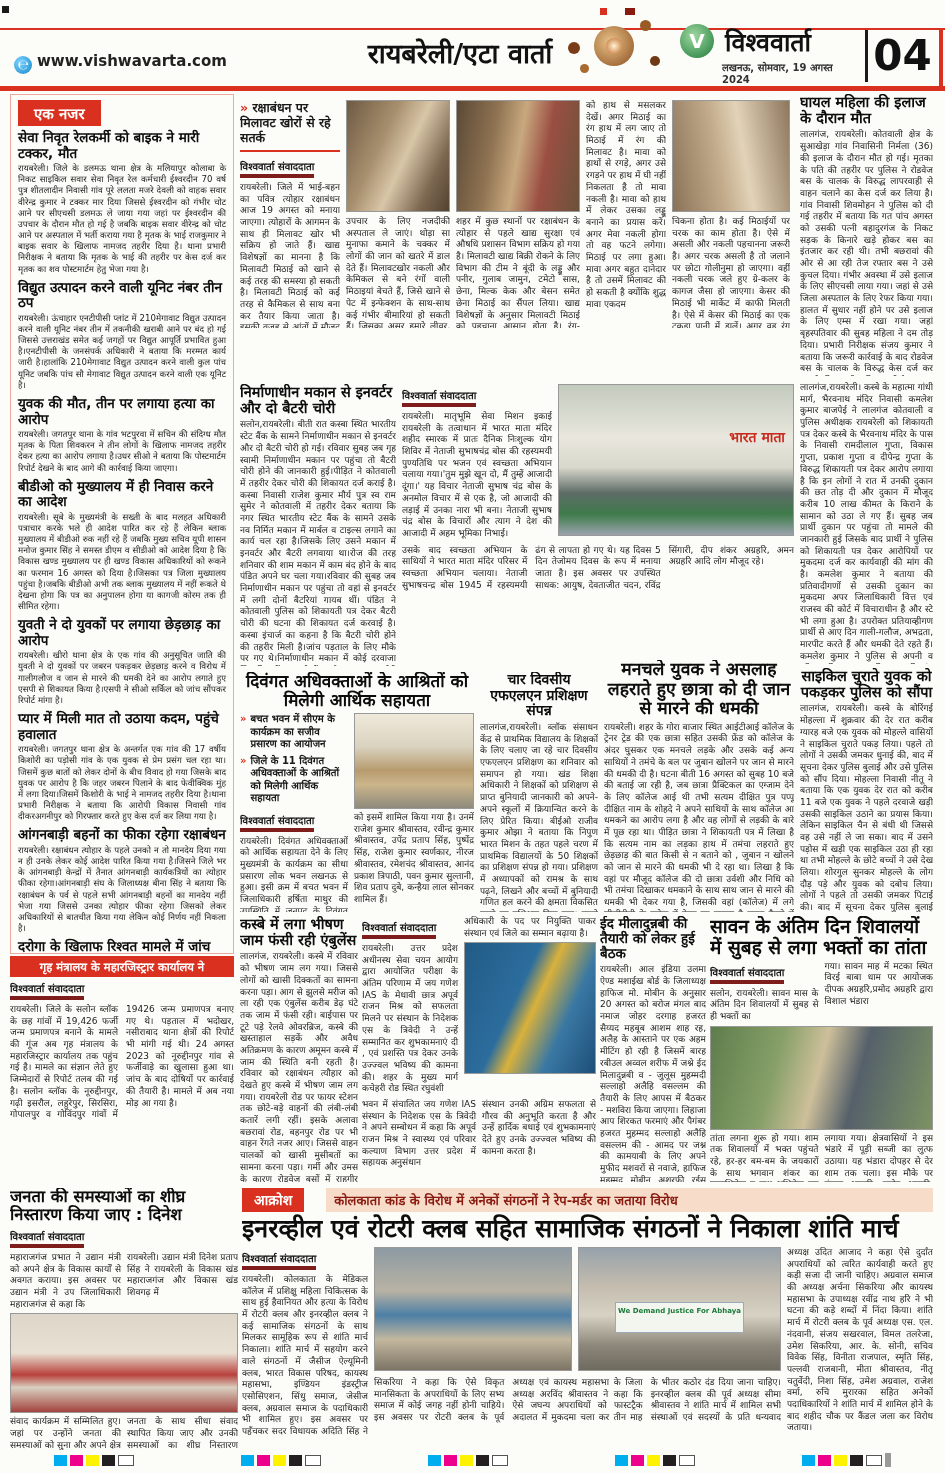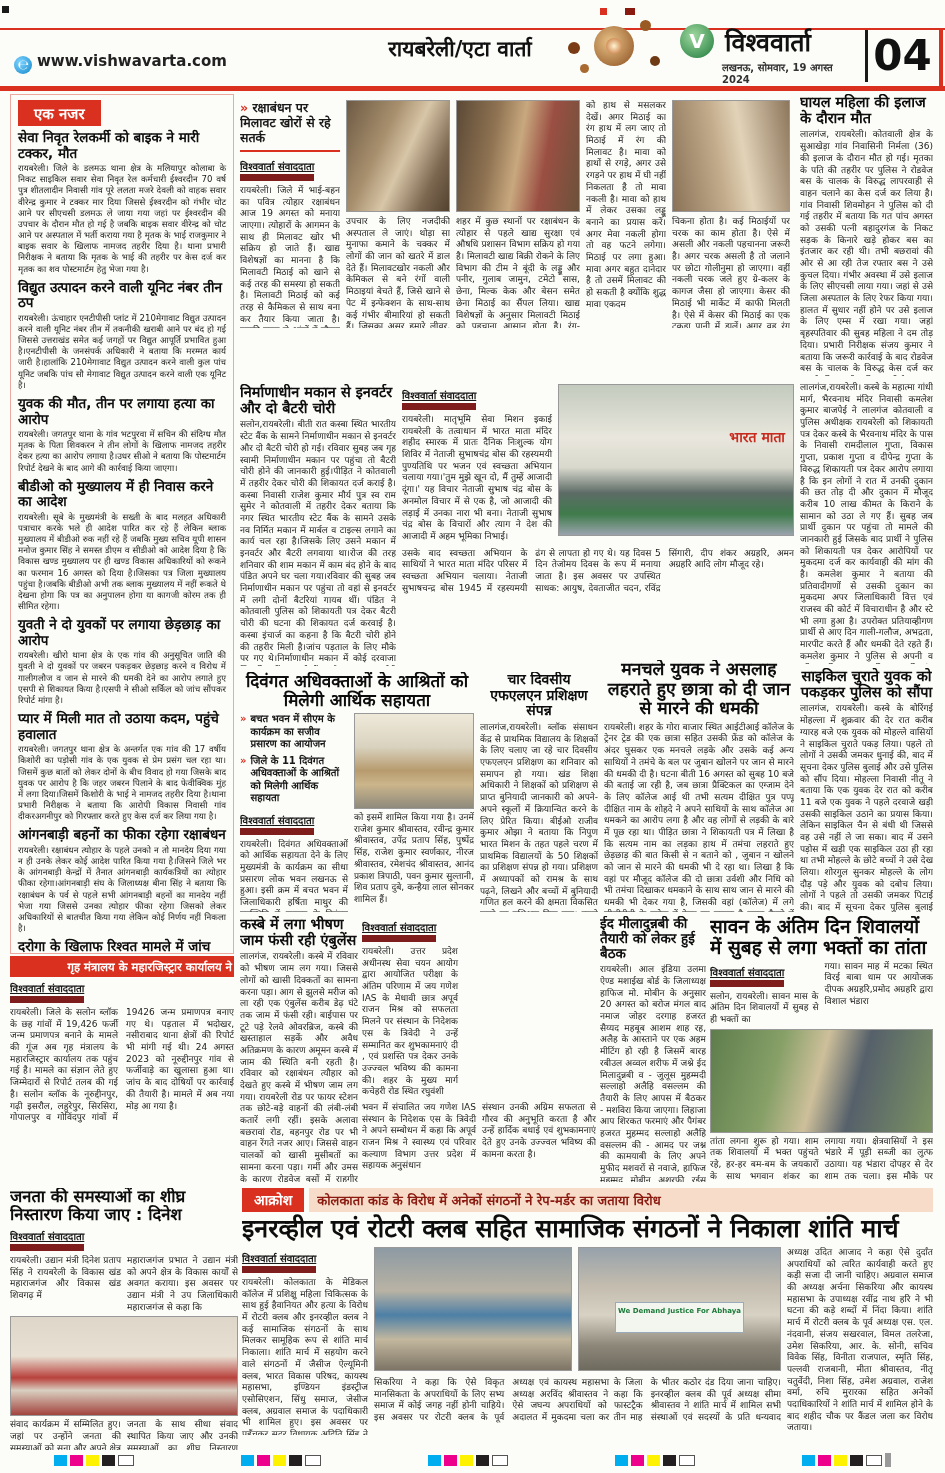--- a/index.html
+++ b/index.html
@@ -7,36 +7,36 @@
   body { font-family:"DejaVu Sans","Liberation Sans",sans-serif; }
   .page { position:relative; width:945px; height:1473px; background:#fcfcf8; margin:0 auto; overflow:hidden; color:#191919; }
 
   
   .masthead { position:absolute; left:0; top:0; width:945px; height:84px; }
   .topline { position:absolute; left:0; top:28px; width:620px; height:2px; background:#d9301f; }
   .toplineR { position:absolute; left:618px; top:28px; width:327px; height:2px; background:#d9301f; }
   .cropsq { position:absolute; width:7px; height:7px; background:#1a1a1a; }
   .site { position:absolute; left:14px; top:52px; font-size:15px; font-weight:bold; color:#222; }
   .globe { display:inline-block; width:18px; height:18px; border-radius:50%; background:radial-gradient(circle at 35% 35%,#7fd4ff,#1186c9); color:#fff; font-size:13px; text-align:center; line-height:18px; vertical-align:-3px; margin-right:5px; font-weight:bold; }
-  .section-title { position:absolute; left:300px; top:34px; width:320px; text-align:center; font-size:21px; font-weight:800; color:#111; }
+  .section-title { position:absolute; left:300px; top:34px; width:320px; text-align:center; font-size:27px; font-weight:800; color:#111; }
   .rakhi { position:absolute; left:560px; top:12px; width:110px; height:68px; }
   .rakhi i { position:absolute; border-radius:50%; display:block; }
   .brand { position:absolute; left:680px; top:24px; width:180px; }
   .brand-v { display:inline-block; width:34px; height:34px; border-radius:50%; background:radial-gradient(circle at 40% 35%,#9fd89f,#1d7a3a); color:#fff; font-weight:800; font-size:20px; text-align:center; line-height:34px; vertical-align:middle; }
   .brand-name { display:inline-block; vertical-align:middle; font-size:25px; font-weight:800; color:#111; margin-left:6px; }
   .brand-ed { font-size:10px; font-weight:bold; color:#333; margin-top:2px; padding-left:42px; }
   .pagenum { position:absolute; right:8px; top:30px; width:72px; height:52px; border-left:3px solid #1a1a1a; text-align:center; font-size:42px; font-weight:800; color:#111; line-height:52px; }
   .rightbar { position:absolute; right:2px; top:28px; width:4px; height:58px; background:#d9301f; }
   .mainrule { position:absolute; left:0; top:86px; width:945px; height:5px; background:#d9301f; }
 
   
   .art { position:absolute; overflow:hidden; }
   .art h2 { font-weight:800; color:#0d0d0d; line-height:1.12; }
   .body { font-size:9px; line-height:1.3; text-align:justify; color:#1c1c1c; }
-  .byline { font-size:10px; font-weight:800; border-bottom:7px solid #7f1d1d; display:inline-block; margin:3px 0 4px; padding-bottom:1px;text-decoration:underline; }
+  .byline { font-size:10px; font-weight:800; border-bottom:4px solid #7f1d1d; display:inline-block; margin:3px 0 4px; padding-bottom:1px; }
   .photo { background:#c8bfae; border:1px solid #999; }
   .ph-shop1 { background:linear-gradient(115deg,#6e5a44 0%,#a8906e 35%,#d8c6a8 55%,#7c6750 80%,#53422f 100%); }
   .ph-shop2 { background:linear-gradient(100deg,#5b4936 0%,#8f7352 30%,#c8a87e 50%,#9b4f43 70%,#6b523a 100%); }
   .ph-shop3 { background:linear-gradient(80deg,#8a7258 0%,#c3ac8c 40%,#e2d3b8 60%,#8d765c 100%); }
   .ph-netaji { position:relative; background:linear-gradient(180deg,#c3cabe 0%,#e9e7dd 35%,#d8d8cc 55%,#5d6b66 72%,#3f7b4b 86%,#9aa3ad 100%); }
   .ph-netaji .mural-txt { position:absolute; right:8px; top:28%; color:#c92a1e; font-weight:800; font-size:14px; }
   .ph-meeting { background:linear-gradient(180deg,#efe9da 0%,#d9d2bf 35%,#b79b6e 60%,#cbb58b 75%,#8e8a7c 100%); }
   .ph-award { background:linear-gradient(115deg,#225a86 0%,#2c6d9d 40%,#d9b13b 52%,#3a78a3 72%,#1c4f78 100%); }
   .ph-bhandara { background:linear-gradient(105deg,#5e7d4c 0%,#87a068 30%,#cdbf9a 48%,#55606a 65%,#7d9363 100%); }
   .ph-janata { background:linear-gradient(180deg,#ded7c9 0%,#e8e0d2 40%,#b8413c 62%,#d9cfc0 75%,#a3443f 100%); }
@@ -45,21 +45,21 @@
   .ph-march2 .bannerstrip { position:absolute; left:18%; top:44%; width:64%; height:26%; background:#f2f6ee; border:1px solid #9ab; color:#1d7a3a; font-size:7px; font-weight:800; text-align:center; padding-top:4px; }
 
   
   .sidebar { position:absolute; left:10px; top:94px; width:224px; height:860px; border:1px solid #eba9a0; padding:5px 7px; overflow:hidden; }
   .eknazar { display:inline-block; background:#d9301f; color:#fff; font-size:15px; font-weight:800; padding:3px 16px; margin-bottom:4px; }
   .brief { margin-bottom:5px; }
   .brief h3 { font-size:13.5px; font-weight:800; line-height:1.15; color:#0d0d0d; margin-bottom:2px; }
   .brief .body { font-size:8.6px; }
 
   .registrar { position:absolute; left:10px; top:956px; width:224px; height:228px; overflow:hidden; }
-  .reg-kicker { background:#d9301f; color:#fff; font-size:11.5px; font-weight:800; text-align:right; padding:3px 2px; }
+  .reg-kicker { background:#d9301f; color:#fff; font-size:11.5px; font-weight:800; text-align:center; padding:3px 2px; }
   .registrar h2 { font-size:15.5px; margin-top:3px; }
   .cols2 { column-count:2; column-gap:8px; }
 
   .janata { position:absolute; left:10px; top:1188px; width:228px; height:262px; overflow:hidden; }
   .janata h2 { font-size:16.5px; }
   .mini2 { display:flex; gap:6px; }
   .mini2 > div { flex:1; }
 
   
   .lead { position:absolute; left:240px; top:92px; width:554px; height:286px; }
@@ -101,21 +101,21 @@
   .ap-right .photo { width:100%; height:132px; margin-top:3px; }
   .ap-bottom { display:flex; gap:6px; margin-top:4px; }
   .ap-bottom > div { flex:1; }
   .eid h2 { font-size:13.5px; margin-bottom:3px; }
   .sawan h2 { font-size:19px; margin-bottom:2px; }
   .sawan .photo { width:100%; height:104px; margin:3px 0; }
   .janata .photo { width:100%; height:100px; margin:3px 0; }
 
   
   .march { position:absolute; left:242px; top:1188px; width:691px; height:260px; overflow:hidden; }
-  .kicker-row { display:flex; gap:5px; align-items:stretch; }
+  .kicker-row { display:flex; gap:22px; align-items:stretch; }
   .aakrosh { background:#d9301f; color:#fff; font-size:14px; font-weight:800; padding:2px 12px; }
   .kicker-strip { flex:1; background:#f7ddc9; color:#8a1a10; font-size:13px; font-weight:800; padding:3px 8px; }
   .march h2 { font-size:25px; margin:3px 0 4px; }
   .march-grid { display:grid; grid-template-columns:126px 198px 203px 1fr; grid-template-rows:124px 1fr; gap:6px; height:188px; }
   .mg-col1 { grid-row:1/3; overflow:hidden; }
   .mg-p1 { grid-row:1; grid-column:2; }
   .mg-p2 { grid-row:1; grid-column:3; }
   .mg-bottom { grid-row:2; grid-column:2/4; column-count:3; column-gap:8px; overflow:hidden; }
   .mg-right { grid-row:1/3; grid-column:4; overflow:hidden; }
 
@@ -197,22 +197,22 @@
   <section class="registrar art">
     <div class="reg-kicker">गृह मंत्रालय के महारजिस्ट्रार कार्यालय ने</div>
     <span class="byline">विश्ववार्ता संवाददाता</span>
     <div class="body cols2">रायबरेली। जिले के सलोन ब्लॉक के छह गांवों में 19,426 फर्जी जन्म प्रमाणपत्र बनाने के मामले की गूंज अब गृह मंत्रालय के महारजिस्ट्रार कार्यालय तक पहुंच गई है। मामले का संज्ञान लेते हुए जिम्मेदारों से रिपोर्ट तलब की गई है। सलोन ब्लॉक के नूरुद्दीनपुर, गढ़ी इसरौल, लहुरेपुर, सिरसिरा, गोपालपुर व गोविंदपुर गांवों में 19426 जन्म प्रमाणपत्र बनाए गए थे। पड़ताल में भदोखर, नसीराबाद थाना क्षेत्रों की रिपोर्ट भी मांगी गई थी। 24 अगस्त 2023 को नूरुद्दीनपुर गांव से फर्जीवाड़े का खुलासा हुआ था। जांच के बाद दोषियों पर कार्रवाई की तैयारी है। मामले में अब नया मोड़ आ गया है।</div>
   </section>
 
   <section class="janata art">
     <h2>जनता की समस्याओं का शीघ्र निस्तारण किया जाए  : दिनेश</h2>
     <span class="byline">विश्ववार्ता संवाददाता</span>
     <div class="mini2">
+      <div class="body">महाराजगंज प्रभात ने उद्यान मंत्री को अपने क्षेत्र के विकास कार्यों से अवगत कराया। इस अवसर पर उद्यान मंत्री ने उप जिलाधिकारी महाराजगंज से कहा कि</div>
       <div class="body">रायबरेली। उद्यान मंत्री दिनेश प्रताप सिंह ने रायबरेली के विकास खंड महाराजगंज और विकास खंड शिवगढ़ में</div>
-      <div class="body">महाराजगंज प्रभात ने उद्यान मंत्री को अपने क्षेत्र के विकास कार्यों से अवगत कराया। इस अवसर पर उद्यान मंत्री ने उप जिलाधिकारी महाराजगंज से कहा कि</div>
     </div>
     <div class="photo ph-janata"></div>
     <div class="mini2">
       <div class="body">संवाद कार्यक्रम में सम्मिलित हुए। जहां पर उन्होंने जनता की समस्याओं को सुना और अपने क्षेत्र का विकास किस तरह कार्य किया जाए इस पर चर्चा की। संवाद कार्यक्रम में नगर पंचायत अध्यक्ष</div>
       <div class="body">जनता के साथ सीधा संवाद स्थापित किया जाए और उनकी समस्याओं का शीघ्र निस्तारण कराया जाए। इस अवसर पर जिलाध्यक्ष बुद्धीलाल सहित अन्य लोग उपस्थित रहे।</div>
     </div>
   </section>
 
   <section class="lead art">
     <div class="lead-cols">
@@ -306,20 +306,24 @@
   <section class="art jam" style="left:240px;top:916px;width:118px;height:266px;">
     <h2>कस्बे में लगा भीषण जाम फंसी रही एंबुलेंस</h2>
     <div class="body">लालगंज, रायबरेली। कस्बे में रविवार को भीषण जाम लग गया। जिससे लोगों को खासी दिक्कतों का सामना करना पड़ा। आग से झुलसे मरीज को ला रही एक एंबुलेंस करीब डेढ़ घंटे तक जाम में फंसी रही। बाईपास पर टूटे पड़े रेलवे ओवरब्रिज, कस्बे की खस्ताहाल सड़कें और अवैध अतिक्रमण के कारण अमूमन कस्बे में जाम की स्थिति बनी रहती है। रविवार को रक्षाबंधन त्यौहार को देखते हुए कस्बे में भीषण जाम लग गया। रायबरेली रोड पर फायर स्टेशन तक छोटे-बड़े वाहनों की लंबी-लंबी कतारें लगी रहीं। इसके अलावा बछरावां रोड, बहनपुर रोड पर भी वाहन रेंगते नजर आए। जिससे वाहन चालकों को खासी मुसीबतों का सामना करना पड़ा। गर्मी और उमस के कारण रोडवेज बसों में राहगीर यात्री व्याकुल हो उठे। रायबरेली रोड पर मरीज को ला रही एंबुलेंस करीब डेढ़ घंटे तक जाम में फंसी रही। जिससे मरीज की जान पर बन आई।</div>
   </section>
 
   <section class="art apurva" style="left:362px;top:916px;width:234px;height:266px;">
     <div class="ap-row">
       <div class="txt">
         <span class="byline">विश्ववार्ता संवाददाता</span>
         <div class="body">रायबरेली। उत्तर प्रदेश अधीनस्थ सेवा चयन आयोग द्वारा आयोजित परीक्षा के अंतिम परिणाम में जय गणेश IAS के मेधावी छात्र अपूर्व राजन मिश्र को सफलता मिलने पर संस्थान के निदेशक एस के त्रिवेदी ने उन्हें सम्मानित कर शुभकामनाएं दी , एवं प्रशस्ति पत्र देकर उनके उज्ज्वल भविष्य की कामना की। शहर के मुख्य मार्ग कचेहरी रोड स्थित रघुवंशी</div>
+      </div>
+      <div class="ap-right">
+        <div class="body">अधिकारी के पद पर नियुक्ति पाकर संस्थान एवं जिले का सम्मान बढ़ाया है।</div>
+        <div class="photo ph-award"></div>
       </div>
     </div>
     <div class="ap-bottom">
       <div class="body">भवन में संचालित जय गणेश IAS संस्थान के निदेशक एस के त्रिवेदी ने अपने सम्बोधन में कहा कि अपूर्व राजन मिश्र ने स्वास्थ्य एवं परिवार कल्याण विभाग उत्तर प्रदेश में सहायक अनुसंधान</div>
       <div class="body">संस्थान उनकी अग्रिम सफलता से गौरव की अनुभूति करता है और उन्हें हार्दिक बधाई एवं शुभकामनाएं देते हुए उनके उज्ज्वल भविष्य की कामना करता है।</div>
     </div>
   </section>
 
   <section class="art eid" style="left:600px;top:916px;width:106px;height:266px;">
     <h2>ईद मीलादुन्नबी की तैयारी को लेकर हुई बैठक</h2>

